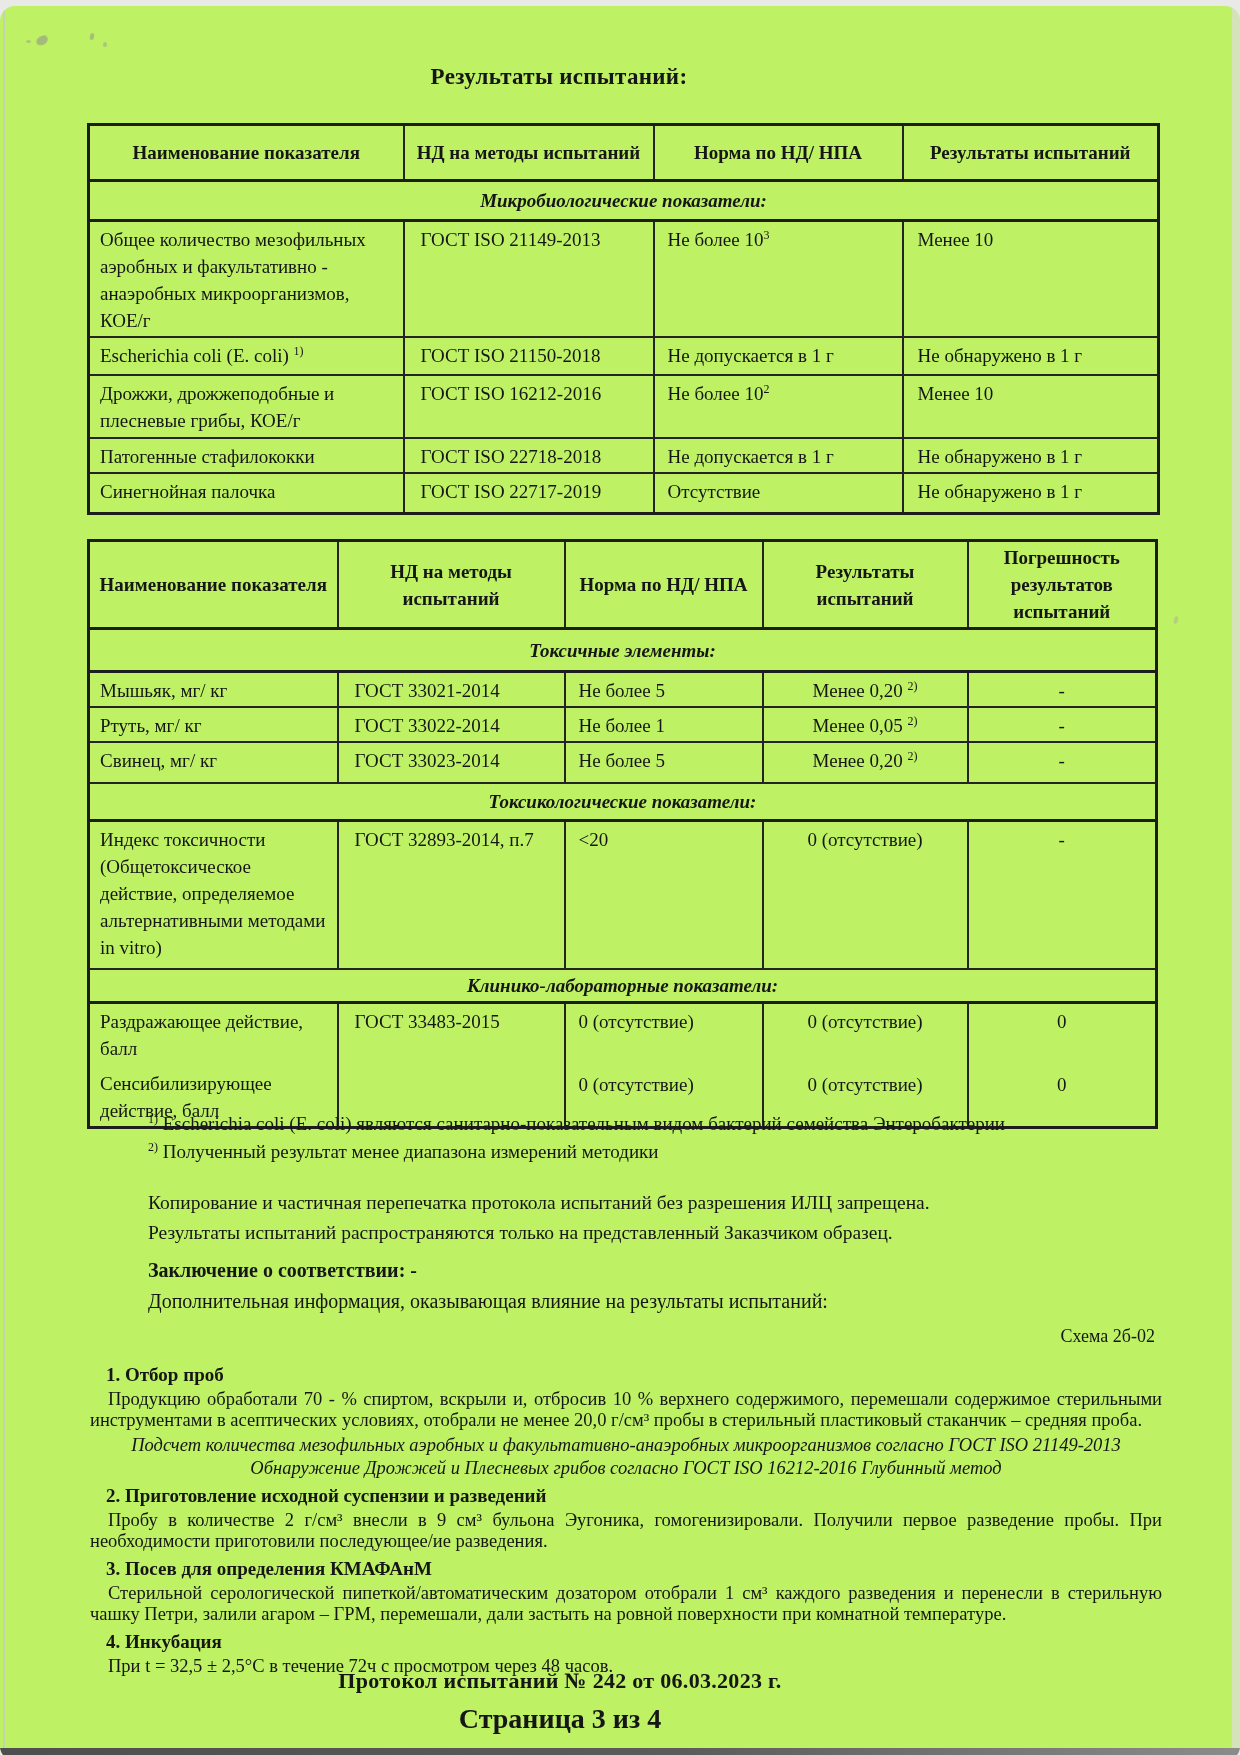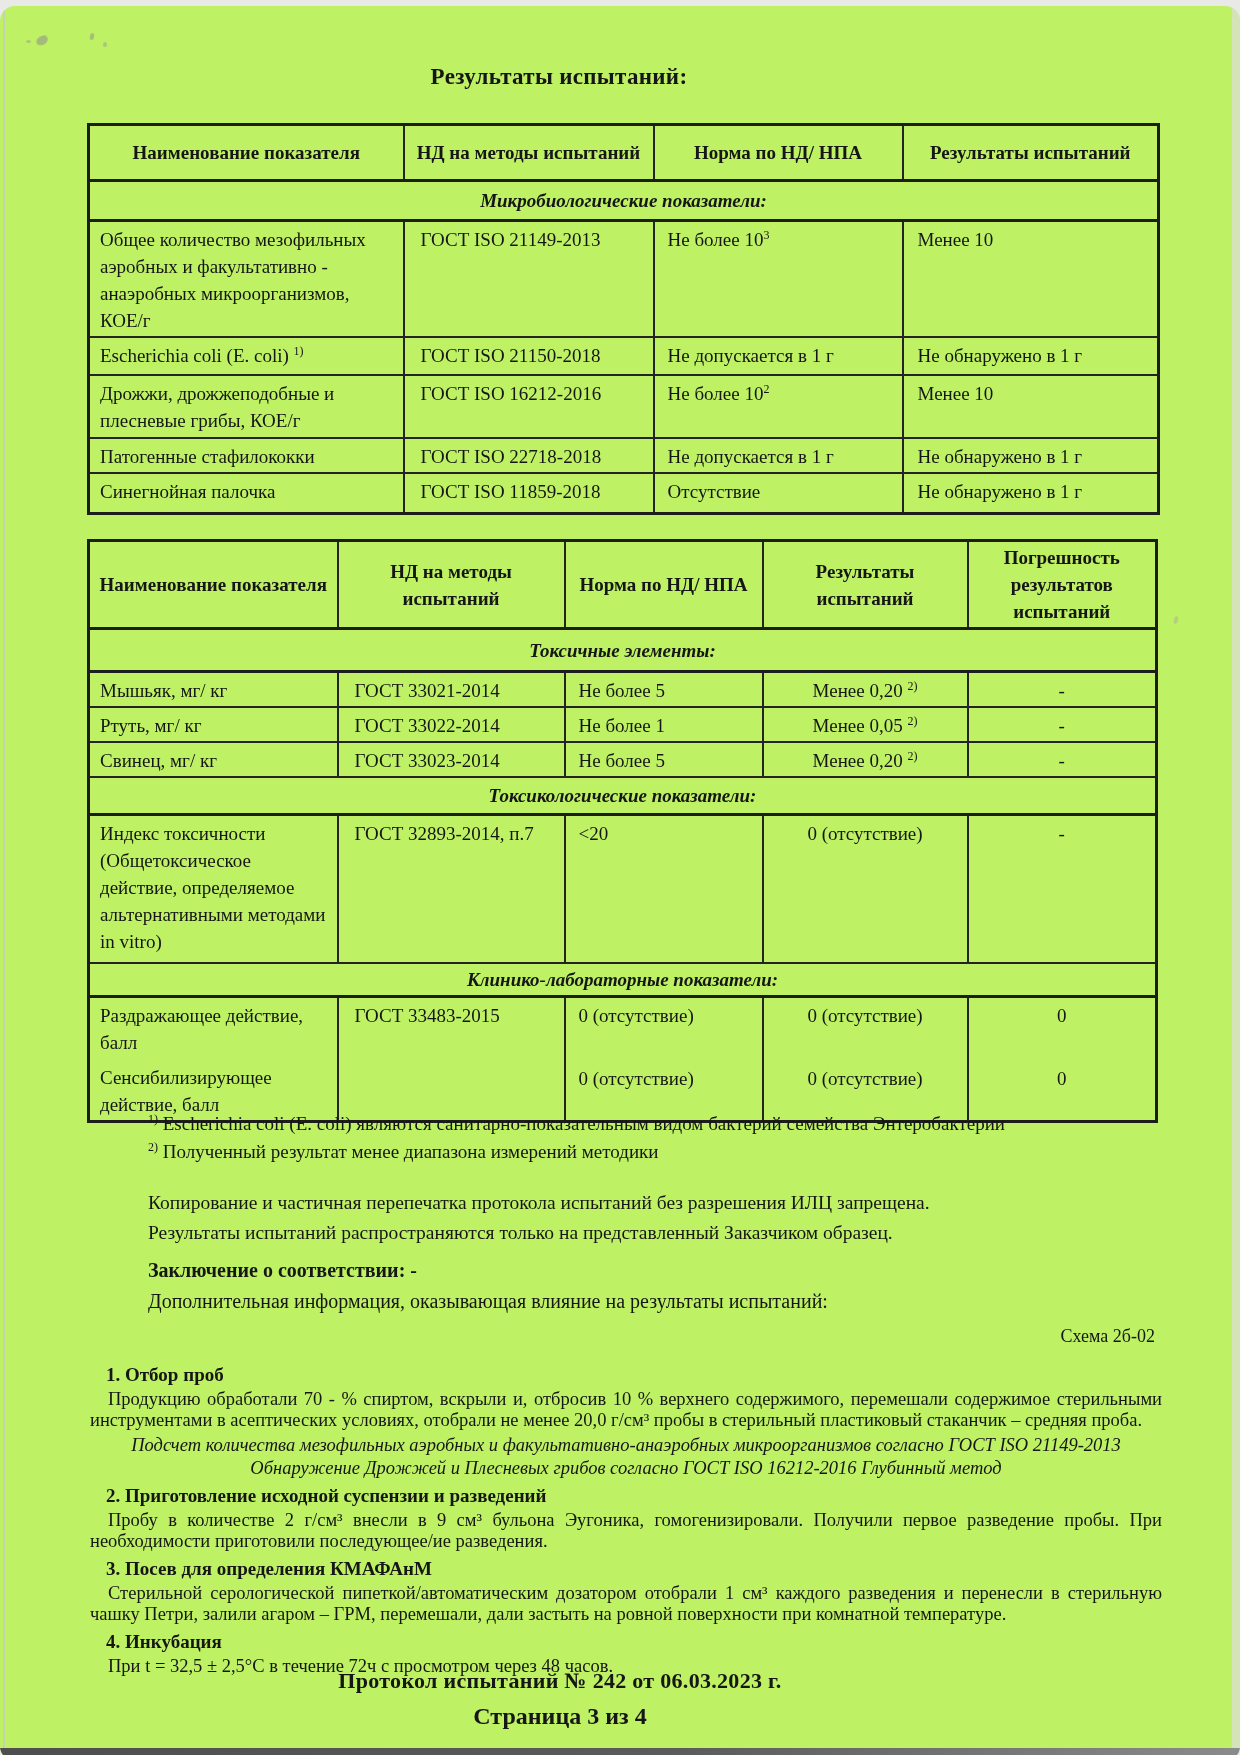--- a/index.html
+++ b/index.html
@@ -53,21 +53,21 @@
   .scope-block{position:absolute;left:148px;top:1182px;width:1010px;font-size:19.5px;line-height:30px;}
   .concl{position:absolute;left:148px;top:1253px;width:1010px;font-size:20px;font-weight:bold;}
   .addinfo{position:absolute;left:148px;top:1284px;width:1010px;font-size:20px;font-weight:normal;}
   .schema{position:absolute;left:0;top:1320px;width:1155px;text-align:right;font-size:18px;}
   .proc{position:absolute;left:90px;top:1352px;width:1072px;font-size:18.5px;line-height:21px;}
   .proc-h{font-weight:bold;margin:6px 0 4px 16px;font-size:19px;}
   .proc-p{text-align:justify;text-indent:18px;margin:0 0 4px 0;}
   .proc-i{font-style:italic;text-align:center;margin:2px 0;font-size:18.5px;}
   .footer-wrap{position:absolute;left:0;top:1662px;width:1120px;text-align:center;}
   .f-protocol{font-size:22px;font-weight:bold;letter-spacing:.3px;}
-  .f-page{font-size:24px;font-weight:bold;margin-top:9px;}
+  .f-page{font-size:28px;font-weight:bold;margin-top:9px;}
 </style>
 </head>
 <body>
 
 <div class="page">
 
   <div class="edge-left"></div>
   <div class="edge-right"></div>
   <div class="edge-bottom"></div>
   <div class="speck1"></div>
@@ -116,21 +116,21 @@
       <td class="c-res1">Менее 10</td>
     </tr>
     <tr style="height:35px">
       <td>Патогенные стафилококки</td>
       <td class="c-method">ГОСТ ISO 22718-2018</td>
       <td class="c-norm">Не допускается в 1 г</td>
       <td class="c-res1">Не обнаружено в 1 г</td>
     </tr>
     <tr style="height:40px">
       <td>Синегнойная палочка</td>
-      <td class="c-method">ГОСТ ISO 11859-2018</td>
+      <td class="c-method">ГОСТ ISO 22717-2019</td>
       <td class="c-norm">Отсутствие</td>
       <td class="c-res1">Не обнаружено в 1 г</td>
     </tr>
   </tbody>
     </table>
 
   <table class="t2">
     <colgroup>
         <col style="width:249px">
         <col style="width:227px">
@@ -156,21 +156,21 @@
       <td class="c-center"><span>Менее 0,20 </span><sup class="ref">2)</sup></td>
       <td class="c-center">-</td>
     </tr>
     <tr style="height:28px">
       <td>Ртуть, мг/ кг</td>
       <td class="c-method">ГОСТ 33022-2014</td>
       <td class="c-norm">Не более 1</td>
       <td class="c-center"><span>Менее 0,05 </span><sup class="ref">2)</sup></td>
       <td class="c-center">-</td>
     </tr>
-    <tr style="height:35px">
+    <tr style="height:41px">
       <td>Свинец, мг/ кг</td>
       <td class="c-method">ГОСТ 33023-2014</td>
       <td class="c-norm">Не более 5</td>
       <td class="c-center"><span>Менее 0,20 </span><sup class="ref">2)</sup></td>
       <td class="c-center">-</td>
     </tr>
     <tr style="height:37px">
       <td class="sec hdr-b" colspan="5">Токсикологические показатели:</td>
     </tr>
     <tr style="height:149px">

